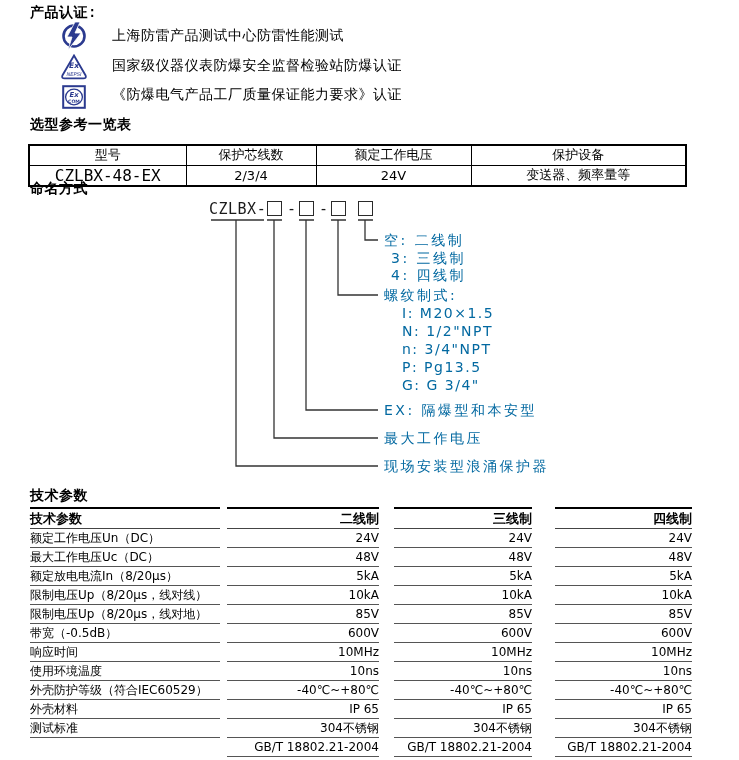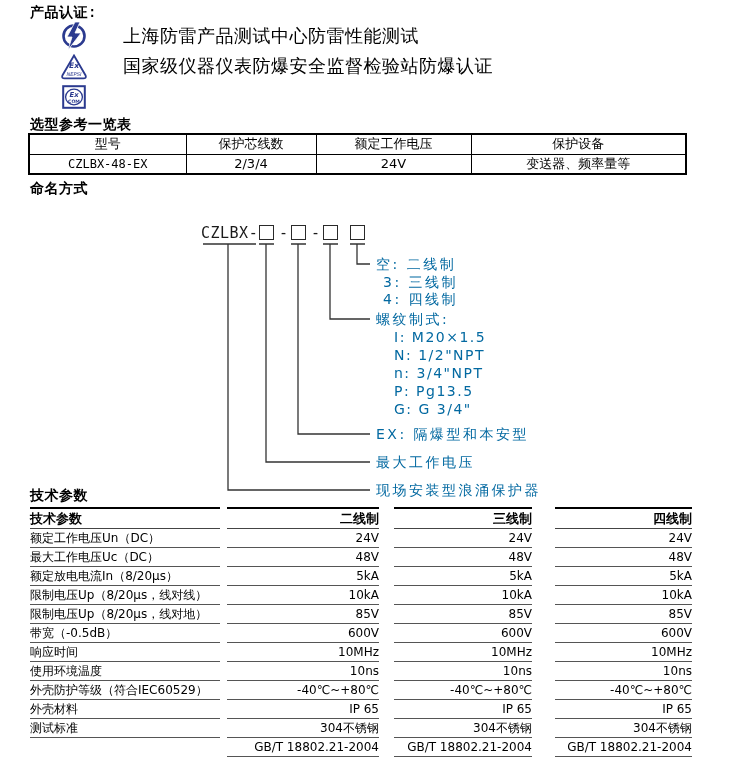--- a/index.html
+++ b/index.html
@@ -7,34 +7,34 @@
   body {
     width:739px; height:760px; position:relative; overflow:hidden;
     font-family:"DejaVu Sans","Liberation Sans",sans-serif;
     color:#000;
   }
   .sec-title { position:absolute; left:30px; font-size:14px; font-weight:bold; color:#000; letter-spacing:0.5px;font-family:Liberation Mono, monospace; }
 
   
   .cert-row { position:absolute; left:60px; height:28px; display:flex; align-items:center; }
   .cert-icon { width:28px; height:28px; flex:0 0 28px; display:flex; align-items:flex-end; justify-content:center; }
-  .cert-text { margin-left:35px; font-size:18px; white-space:nowrap; letter-spacing:0.5px; }
-
-  
-  #sel-table { position:absolute; left:28px; top:133px; width:657px; border-collapse:collapse; table-layout:fixed;padding-left:25px; }
+  .cert-text { margin-left:24px; font-size:14px; white-space:nowrap; letter-spacing:0.5px; }
+
+  
+  #sel-table { position:absolute; left:28px; top:144px; width:657px; border-collapse:collapse; table-layout:fixed;padding-left:25px; }
   #sel-table th, #sel-table td {
     border:1px solid #000; height:20px; text-align:center; vertical-align:middle;
     font-size:13px; font-weight:normal; padding:0 2px; white-space:nowrap;
   }
   #sel-table { border:2px solid #000; }
-  #sel-table .mono { font-family:"DejaVu Sans Mono","Liberation Mono",monospace; font-size:12px; }
+  #sel-table .mono { font-family:"DejaVu Sans Mono","Liberation Mono",monospace; font-size:16px; }
   #sel-table col.c1{width:157px} #sel-table col.c2{width:130px} #sel-table col.c3{width:155px} #sel-table col.c4{width:215px}
 
   
-  #naming-diagram { position:absolute; left:8px; top:197px; width:586px; height:288px;margin-top:24px; }
+  #naming-diagram { position:absolute; left:16px; top:197px; width:586px; height:288px; }
   #naming-lines { position:absolute; left:0; top:0; }
   .mtxt { position:absolute; top:3px; font-family:"DejaVu Sans Mono","Liberation Mono",monospace; font-size:15px; letter-spacing:0.5px; color:#1a1a1a; white-space:pre; }
   .mbox { position:absolute; top:4px; width:15px; height:15px; border:1.6px solid #2a2a2a; background:#fff; }
   .dlabel { position:absolute; font-size:14px; letter-spacing:2.5px; color:#0369a1; white-space:nowrap; line-height:16px; }
   .dlabel.latin { letter-spacing:1.5px; }
 
   
   #tech-table { position:absolute; left:30px; top:507px; display:flex; align-items:flex-start; }
   .tcol { display:block; }
   .tcol .cell { height:19px; line-height:18px; font-size:12px; border-bottom:1px solid #555; white-space:nowrap; overflow:visible; }
@@ -73,20 +73,21 @@
 
 <div class="cert-row" style="top:81px">
   <span class="cert-icon">
     <svg width="24" height="24" viewBox="0 0 24 24">
       <rect x="1.2" y="1.2" width="21.6" height="21.6" fill="none" stroke="#2b3a8f" stroke-width="2"></rect>
       <ellipse cx="12" cy="12" rx="8.4" ry="7.8" fill="none" stroke="#2b3a8f" stroke-width="1.3"></ellipse>
       <text x="12" y="11.8" font-size="6.8" font-style="italic" font-weight="bold" text-anchor="middle" fill="#2b3a8f" font-family="DejaVu Sans, sans-serif">Ex</text>
       <text x="12" y="18.2" font-size="4.6" font-weight="bold" text-anchor="middle" fill="#2b3a8f" font-family="DejaVu Sans, sans-serif">COM</text>
     </svg>
   </span>
+  <span class="cert-text">《防爆电气产品工厂质量保证能力要求》认证</span>
 </div>
 
 <div class="sec-title" style="top:116px">选型参考一览表</div>
 
 <table id="sel-table">
   <colgroup>
       <col class="c1">
       <col class="c2">
       <col class="c3">
       <col class="c4">

